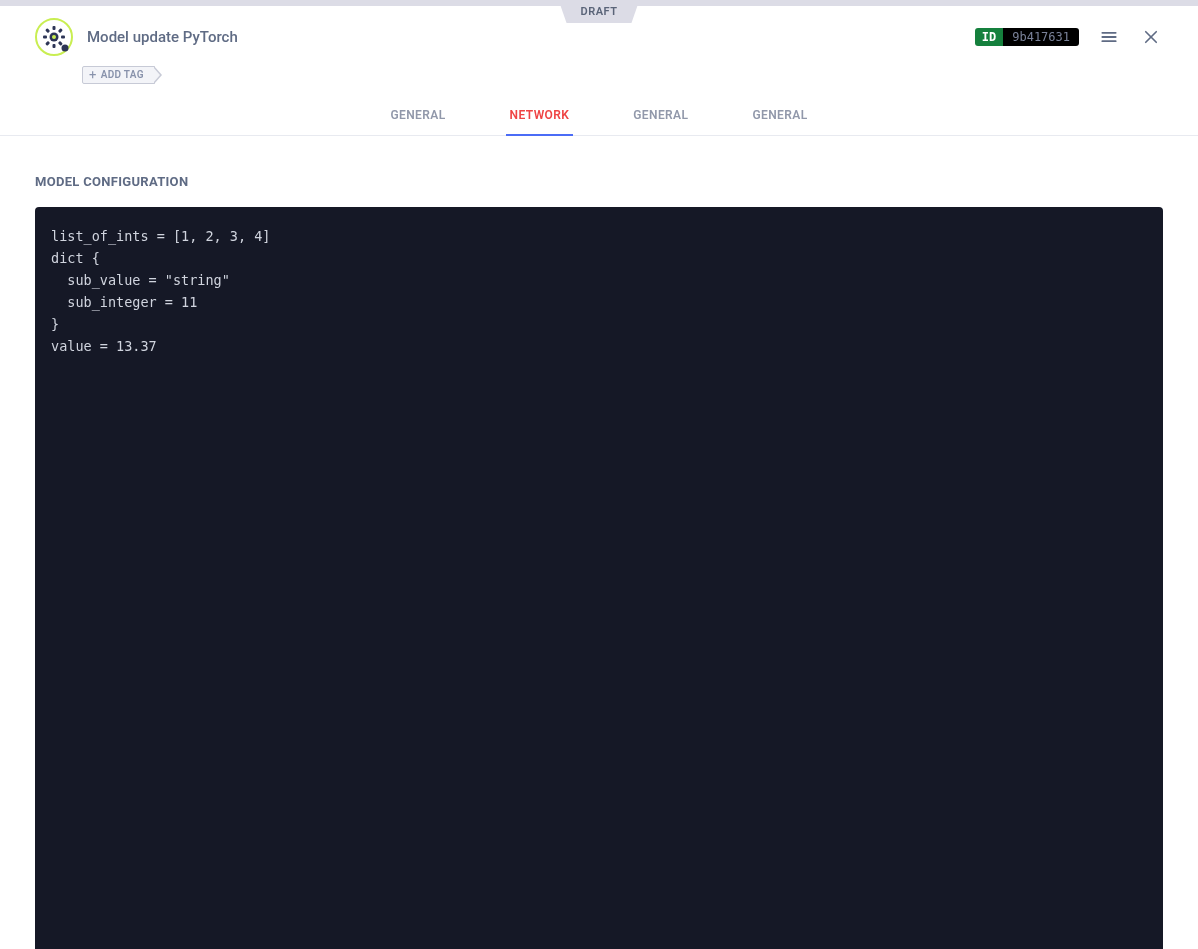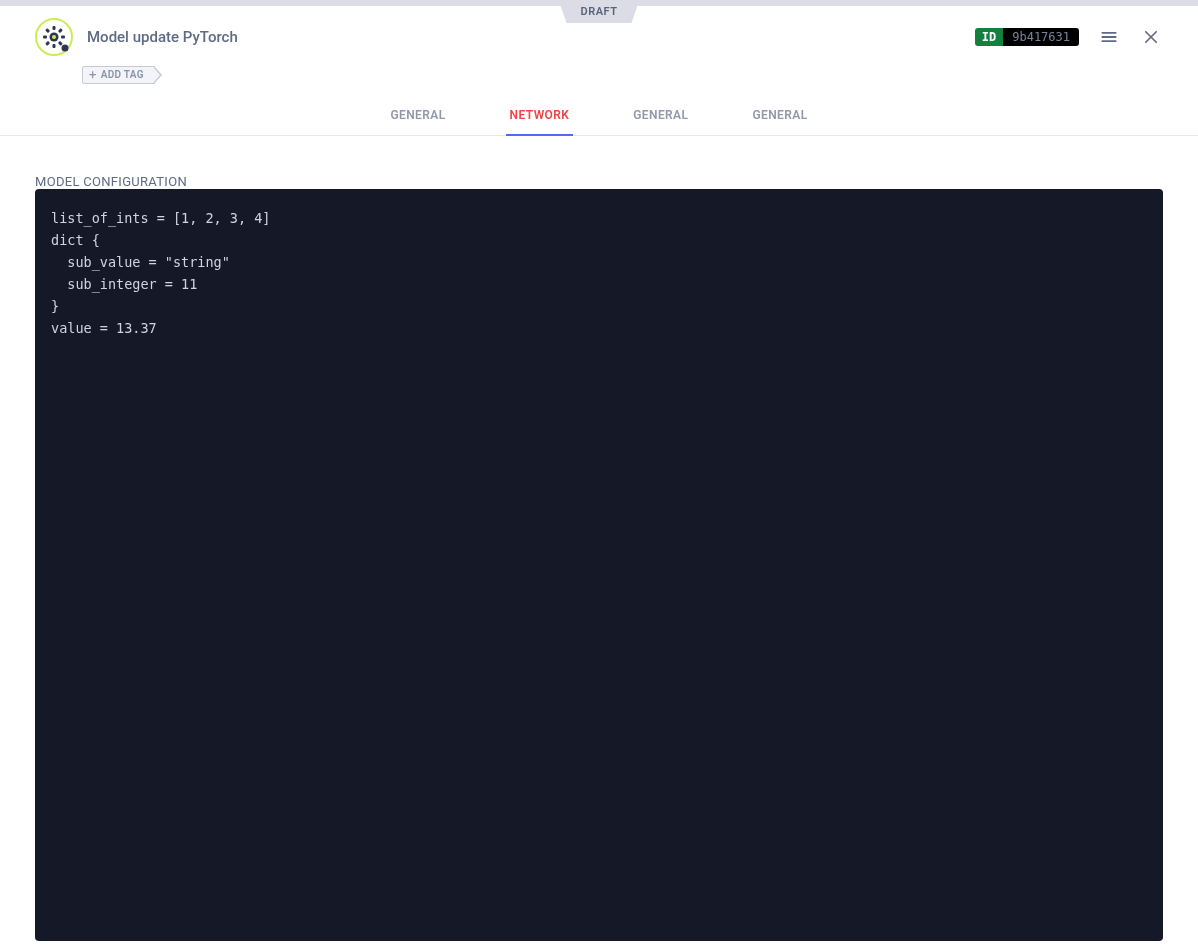--- a/index.html
+++ b/index.html
@@ -156,23 +156,24 @@
     }
     .tab.active {
       color: #ef4444;
       border-bottom-color: #4b6cf6;
     }
     .content {
       padding: 38px 35px 25px 35px;
     }
     .section-title {
       font-size: 13px;
-      font-weight: 400;
+      font-weight: 700;
       letter-spacing: 0.3px;
       color: #5f6b84;
+      margin-bottom: 18px;
     }
     .code-block {
       background: #151826;
       color: #d0d4de;
       font-family: ui-monospace, SFMono-Regular, Menlo, Monaco, Consolas, monospace;
       font-size: 13.5px;
       line-height: 22px;
       padding: 18px 16px;
       border-radius: 4px;
       height: 752px;

